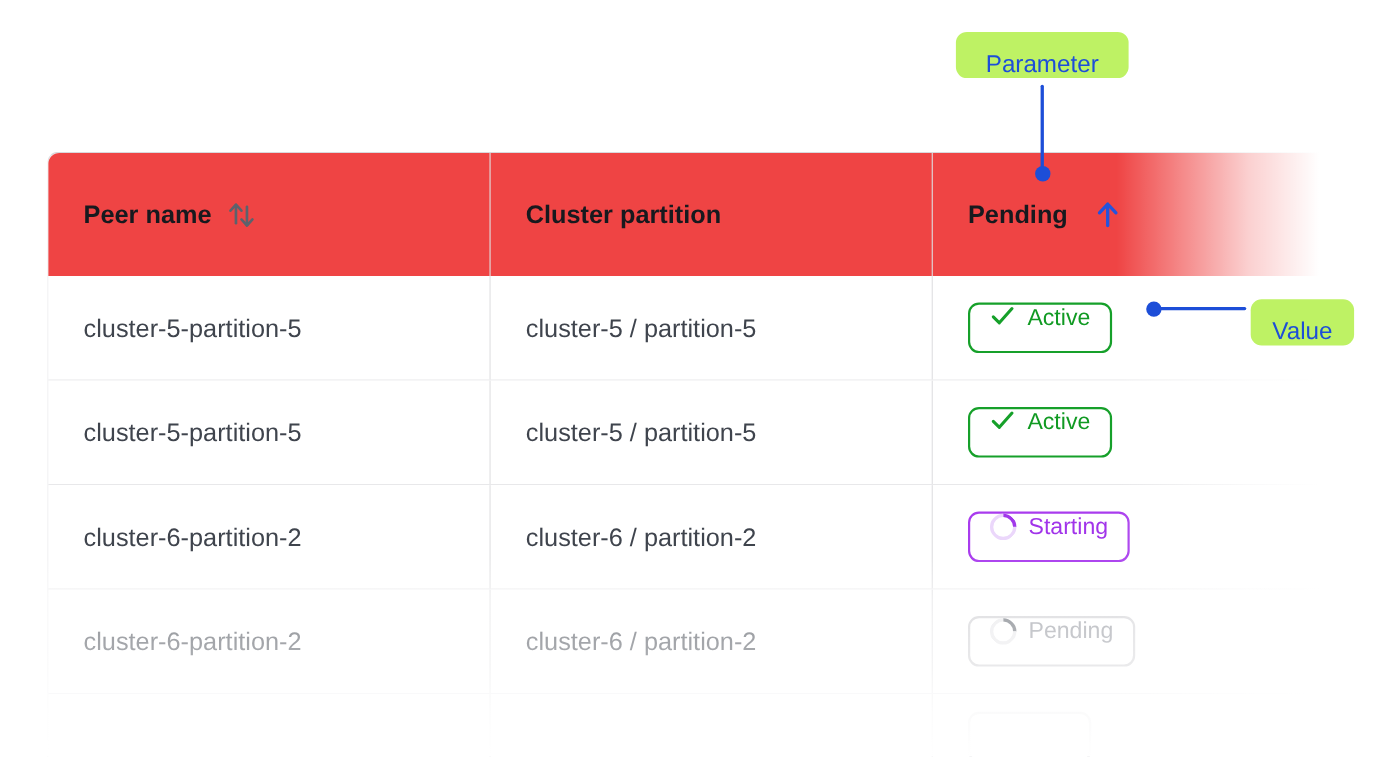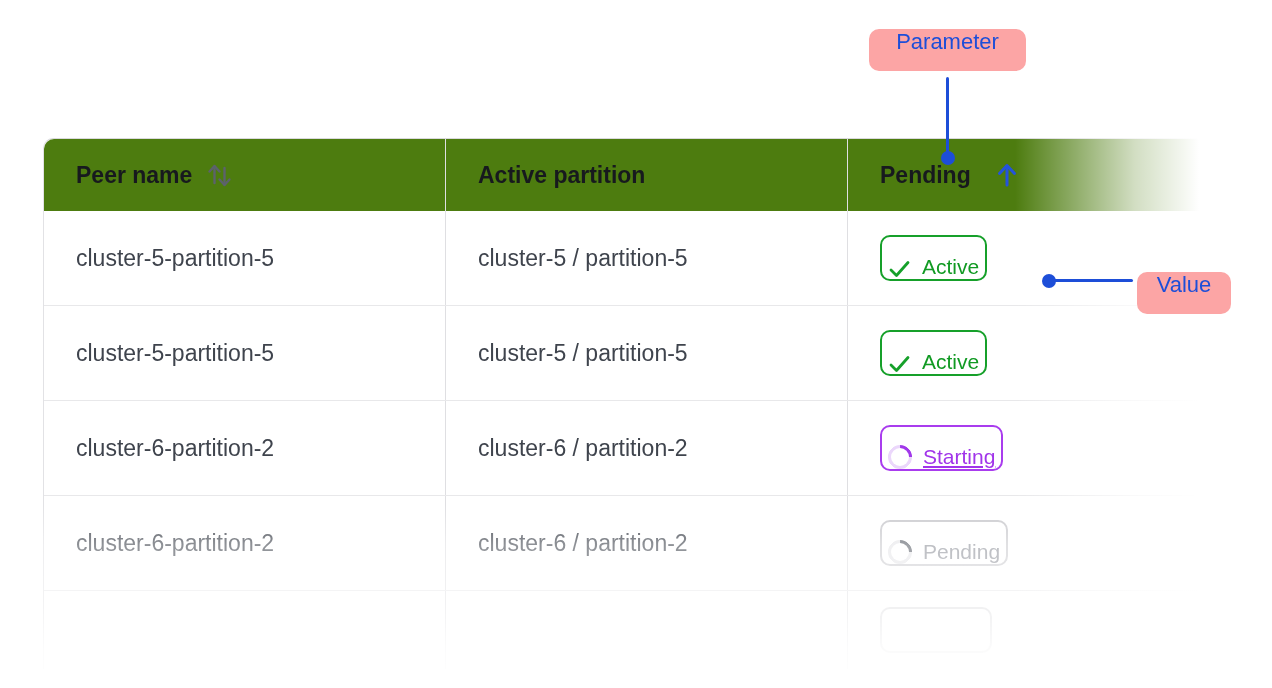--- a/index.html
+++ b/index.html
@@ -20,22 +20,22 @@
     left: 43px;
     top: 138px;
     width: 1169px;
     z-index: 10;
     border-left: 1px solid #e2e2e5;
     border-top: 1px solid #d9d9dc;
     border-radius: 10px 10px 0 0;
   }
   .thead {
     display: flex;
-    height: 72px;
-    background: #4d7c0f;
+    height: 112px;
+    background: #ef4444;
     border-radius: 10px 10px 0 0;
   }
   .th {
     display: flex;
     align-items: center;
     gap: 14px;
     padding-left: 32px;
     font-size: 23px;
     font-weight: 700;
     color: #17191e;
@@ -56,33 +56,33 @@
     align-items: center;
     padding-left: 32px;
     font-size: 23px;
     color: #3f444d;
   }
   .tr.partial { height: 78px; border-bottom: none; }
 
   
   .badge {
     display: inline-flex;
-    align-items: flex-end;
+    align-items: flex-start;
     gap: 11px;
     height: 46px;
-    padding: 0 6px;
+    padding: 0 18px;
     border-radius: 10px;
     border: 2px solid;
     font-size: 21px;
     font-weight: 500;
     background: #ffffff;
     white-space: nowrap;
   }
   .badge.active   { border-color: #16a02a; color: #119a23; }
-  .badge.starting { border-color: #a93cee; color: #a134ea; text-decoration: underline; }
+  .badge.starting { border-color: #a93cee; color: #a134ea; }
   .badge.pending  { border-color: #cbcbcf; color: #8f929a; }
   .badge.skeleton { border-color: #dcdcdf; width: 112px; }
 
   .spinner {
     width: 24px; height: 24px;
     border-radius: 50%;
     border: 3.4px solid;
     transform: rotate(45deg);
   }
   .spinner.purple { border-color: #ebd7fb; border-top-color: #a138ea; }
@@ -109,23 +109,23 @@
       rgba(255,255,255,0.58) 55%,
       rgba(255,255,255,0.88) 78%,
       #ffffff 100%);
   }
 
   
   .callout {
     position: absolute;
     z-index: 30;
     display: flex;
-    align-items: flex-start;
+    align-items: flex-end;
     justify-content: center;
-    background: #fca5a5;
+    background: #bef264;
     color: #1d4ed8;
     font-size: 22px;
     font-weight: 500;
     border-radius: 10px;
   }
   .callout.parameter { left: 869px; top: 29px; width: 157px; height: 42px; }
   .callout.value     { left: 1137px; top: 260px; width: 94px; height: 42px; margin-top: 12px; }
 
   .connector { position: absolute; z-index: 30; background: #1d4ed8; border-radius: 2px; }
   .connector.vert { left: 946px; top: 77px; width: 3px; height: 76px; }
@@ -156,21 +156,21 @@
         <span>
           <svg width="27" height="30" viewBox="0 0 27 30" fill="none" stroke="#5c626c" stroke-width="2.4" stroke-linecap="round" stroke-linejoin="round">
             <path d="M8.5 23 V6.5"></path>
               <path d="M3.5 11.5 L8.5 6 L13.5 11.5"></path>
             <path d="M18.5 8 V24.5"></path>
               <path d="M13.5 19.5 L18.5 25 L23.5 19.5"></path>
           </svg>
         </span>
       </div>
       <div class="th col2">
-        <span>Active partition</span>
+        <span>Cluster partition</span>
       </div>
       <div class="th col3">
         <span>Pending</span>
         <span style="margin-left:10px;">
           <svg width="24" height="26" viewBox="0 0 24 26" fill="none" stroke="#2453dd" stroke-width="3" stroke-linecap="round" stroke-linejoin="round">
             <path d="M12 23 V4"></path>
               <path d="M4.5 11.5 L12 3.5 L19.5 11.5"></path>
           </svg>
         </span>
       </div>

